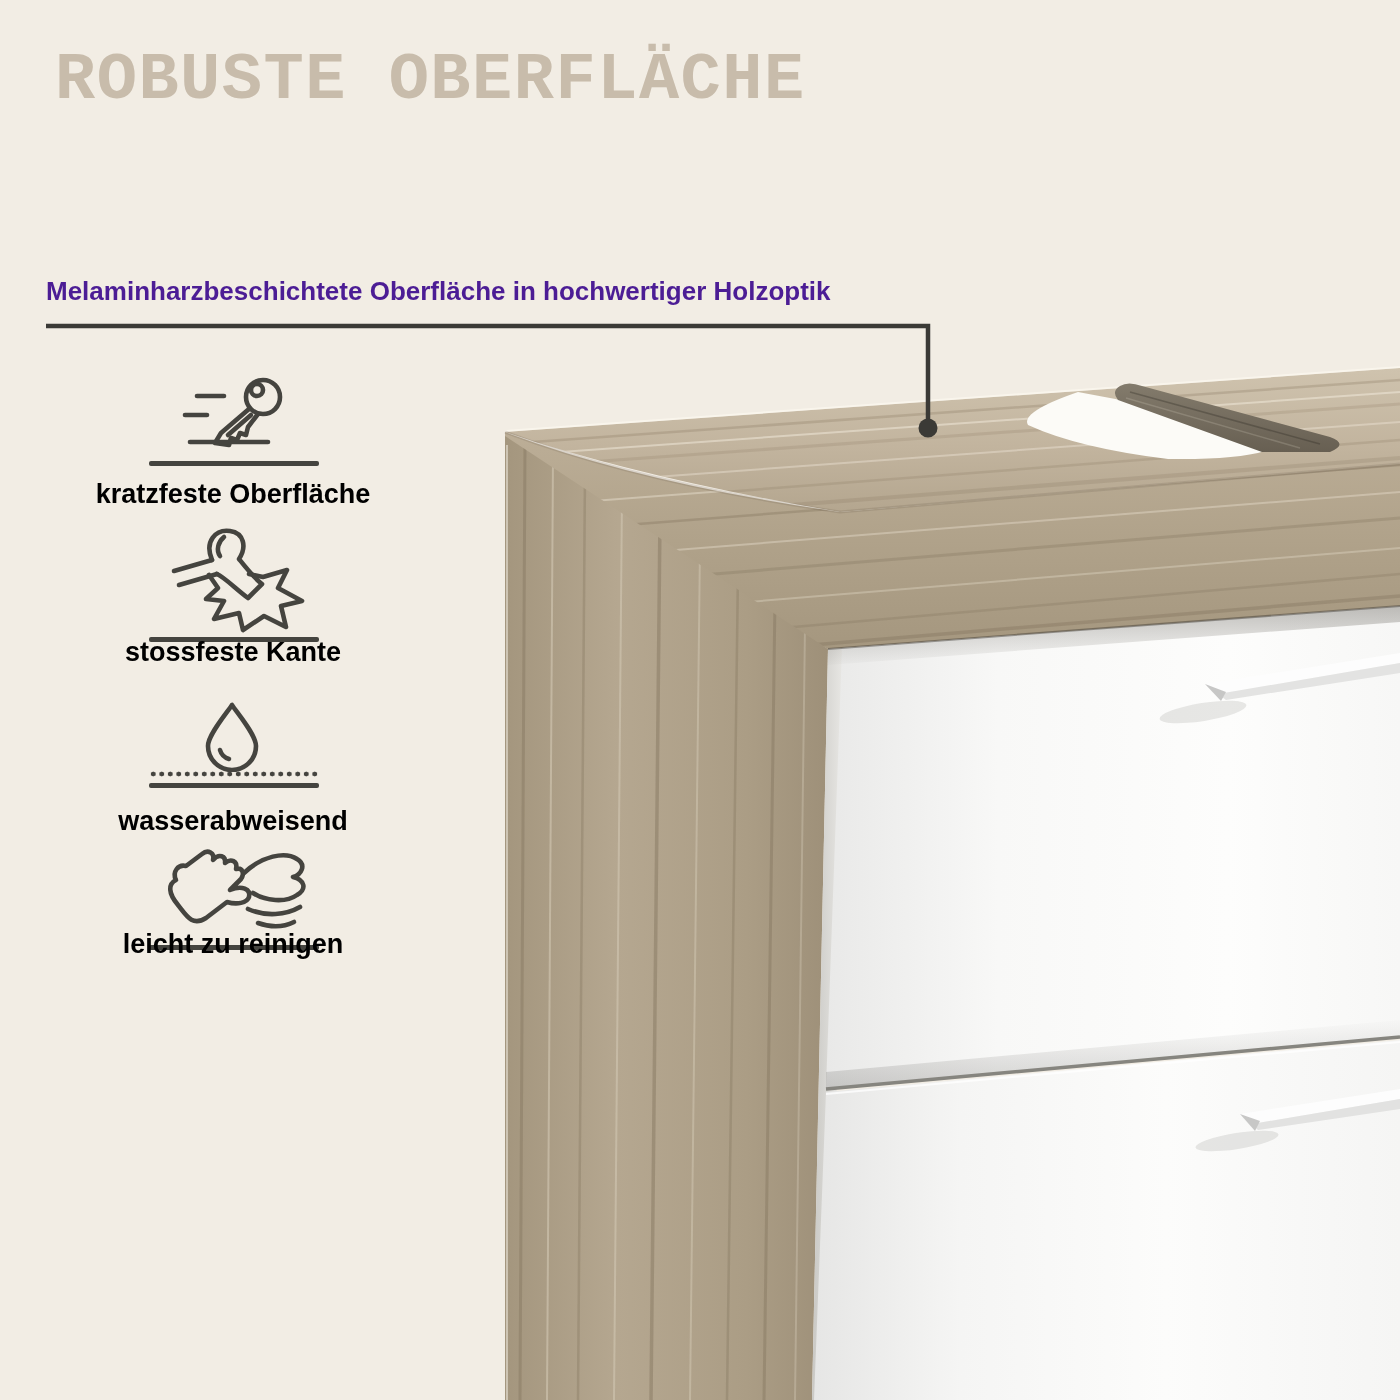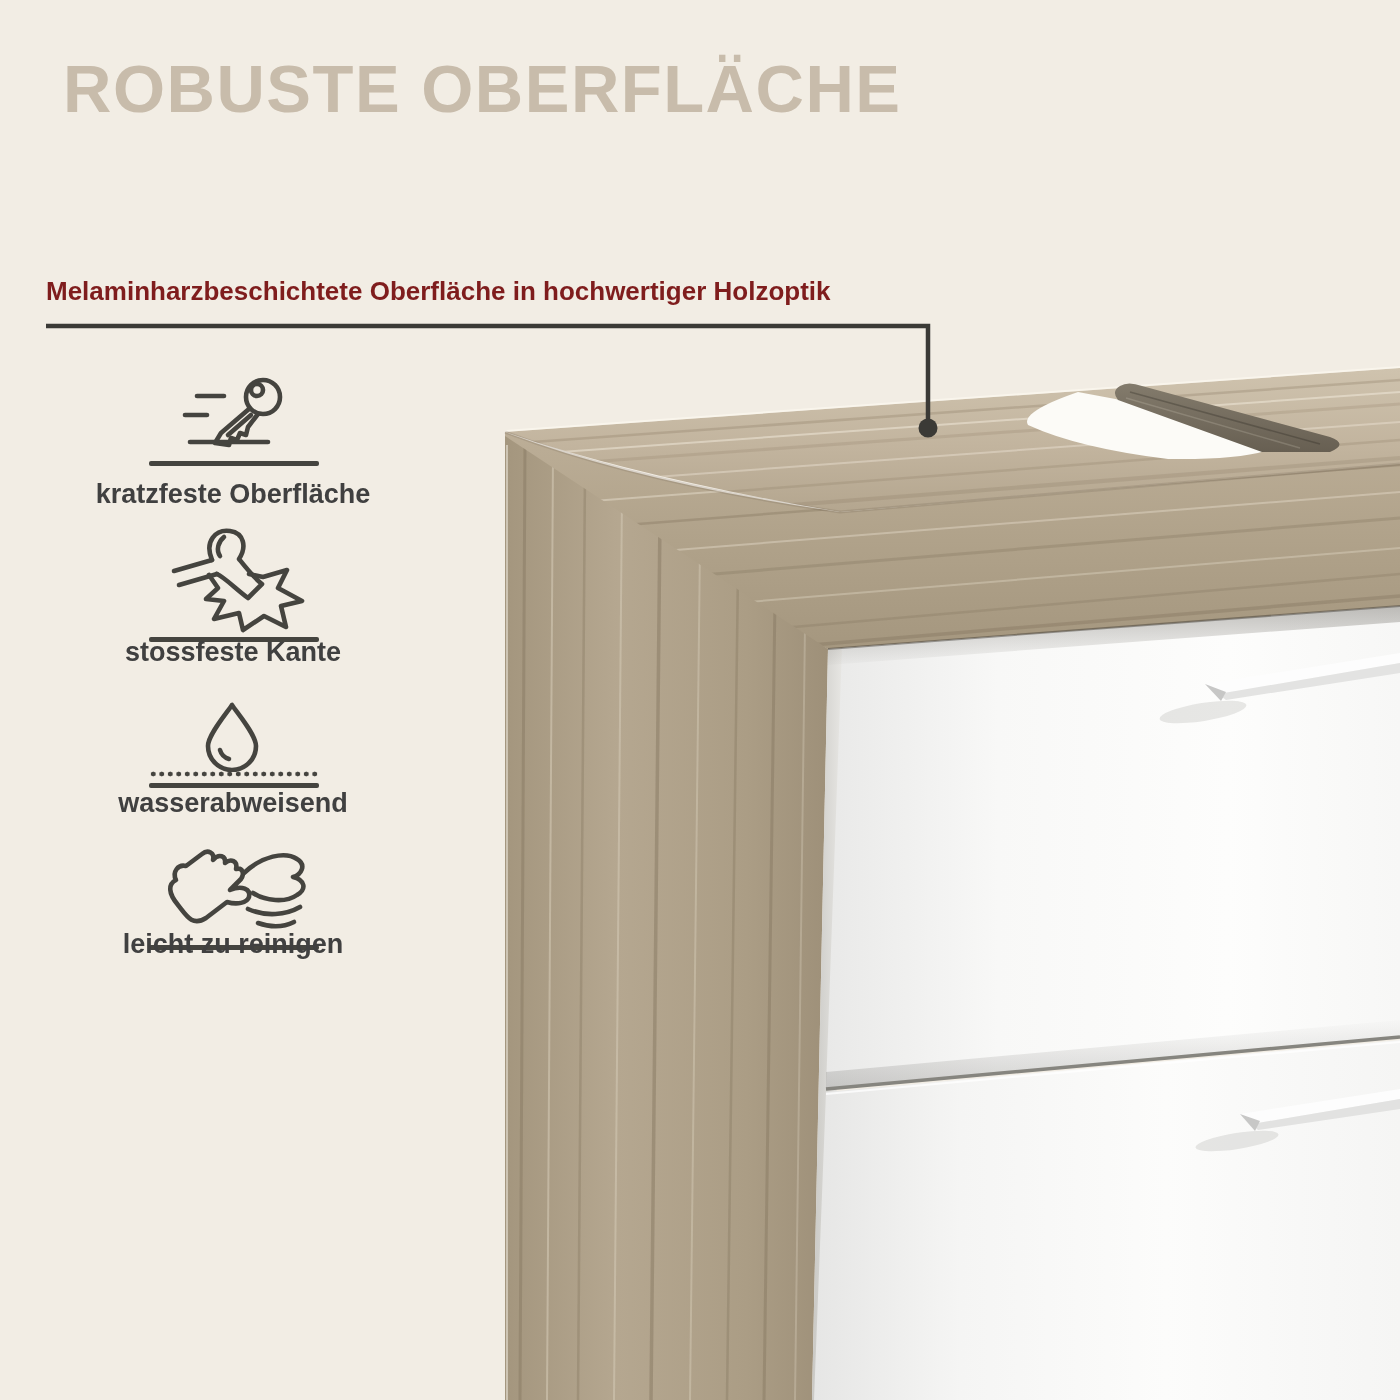--- a/index.html
+++ b/index.html
@@ -10,25 +10,25 @@
     -webkit-font-smoothing:antialiased;
   }
   .scene{position:absolute;left:0;top:0;width:1400px;height:1400px;}
   .page-title{
     position:absolute;left:55px;top:42px;
     font-size:67px;font-weight:bold;letter-spacing:1.5px;
     color:#c8bcab;white-space:nowrap;
   }
   .callout-label{
     position:absolute;left:46px;top:276px;
-    font-size:26px;font-weight:bold;color:#7f1d1d;white-space:nowrap;
+    font-size:26px;font-weight:bold;color:#4c1d95;white-space:nowrap;
   }
   .feature-label{
     position:absolute;transform:translateX(-50%);left:233px;
-    font-size:27px;font-weight:bold;color:#404040;white-space:nowrap;
+    font-size:27px;font-weight:bold;color:#000000;white-space:nowrap;
   }
   .separator{
     position:absolute;left:149px;width:170px;height:5px;background:#45443f;border-radius:2px;
   }
   .dotted-row{
     position:absolute;left:149px;width:170px;height:6px;
     background-image:radial-gradient(circle,#45443f 2.2px,rgba(0,0,0,0) 2.7px);
     background-size:8.5px 6px;background-repeat:repeat-x;
   }
   .icon-box{position:absolute;}
@@ -166,21 +166,21 @@
     <polygon points="1252,1124 1400,1099 1400,1109 1258,1130" fill="#e2e2e1"></polygon>
     <polygon points="1240,1114 1260,1121 1255,1131" fill="#c7c7c6"></polygon>
   </g>
 
   <g>
     <polyline points="46,326 928,326 928,428" fill="none" stroke="#3b3a36" stroke-width="4.5"></polyline>
     <circle cx="928" cy="428" r="9.5" fill="#3b3a36"></circle>
   </g>
 </svg>
 
-<h1 class="page-title" style="margin:8px;">ROBUSTE OBERFLÄCHE</h1>
+<h1 class="page-title" style="margin:0;font-family:Liberation Mono, monospace;">ROBUSTE OBERFLÄCHE</h1>
 
 <div class="callout-label">Melaminharzbeschichtete Oberfläche in hochwertiger Holzoptik</div>
 
 <div>
 
   <div class="icon-box" style="left:145px;top:363px;">
     <svg width="160" height="90" viewBox="0 0 160 90">
       <circle class="stroke" cx="118" cy="34" r="17"></circle>
       <circle class="stroke" cx="112" cy="27" r="6" stroke-width="4"></circle>
       <path class="stroke" d="M104,46 L76,70 L70,80 L84,82 L86,75 L92,77 L95,70 L101,72 L103,64 L113,51"></path>
@@ -206,21 +206,21 @@
   <div class="feature-label" style="top:637px;">stossfeste Kante</div>
 
   <div class="icon-box" style="left:195px;top:700px;">
     <svg width="74" height="72" viewBox="0 0 74 72">
       <path class="stroke" d="M37,5 C31,14 13,35 13,46 a24,24 0 0 0 48,0 C61,35 43,14 37,5 Z"></path>
       <path class="stroke" d="M25,50 a13,13 0 0 0 9,9" stroke-width="4"></path>
     </svg>
   </div>
   <div class="dotted-row" style="top:771px;"></div>
   <div class="separator" style="top:783px;"></div>
-  <div class="feature-label" style="top:788px;">wasserabweisend</div>
+  <div class="feature-label" style="top:806px;">wasserabweisend</div>
 
   <div class="icon-box" style="left:158px;top:843px;">
     <svg width="160" height="98" viewBox="0 0 160 98">
       <path class="stroke" d="M20,62 C10,50 10,41 18,37 C14,29 20,21 28,23 L44,11 C50,6 57,10 55,17 C61,10 68,13 67,20 C73,15 80,18 78,26 C84,24 87,30 83,36 L72,47 C84,42 93,46 91,54 C89,60 79,62 69,59 L48,75 C34,84 28,72 20,62 Z"></path>
       <path class="stroke" d="M86,30 C104,13 127,8 139,16 C149,22 143,32 135,34 C147,37 149,46 139,52 C128,60 107,58 95,50"></path>
       <path class="stroke" d="M90,66 C108,74 128,72 142,64"></path>
       <path class="stroke" d="M100,80 C114,85 126,84 136,79"></path>
     </svg>
   </div>
   <div class="separator" style="top:945px;"></div>

